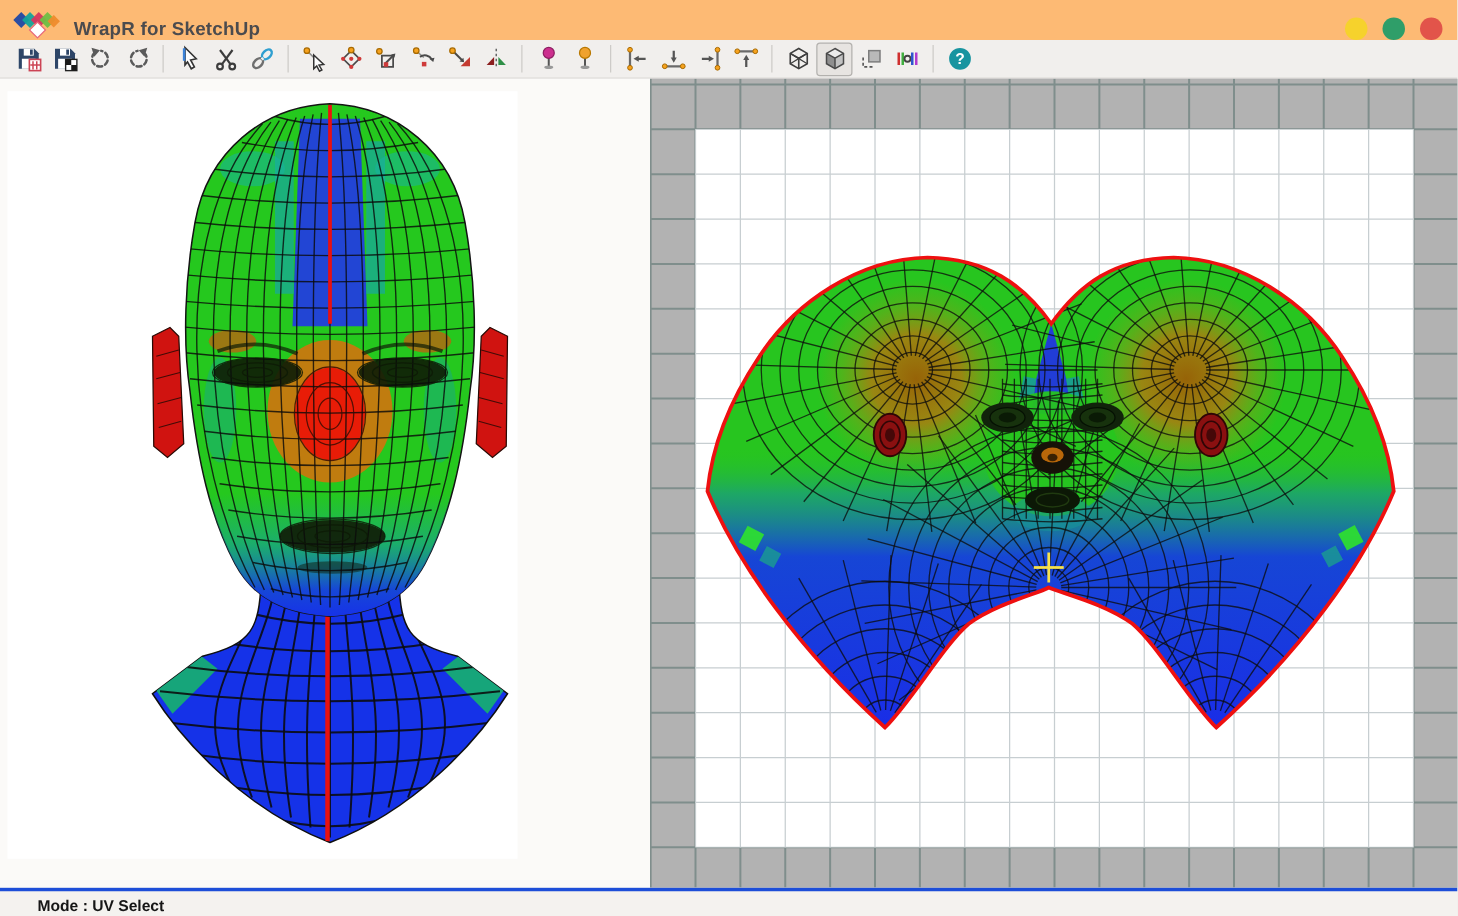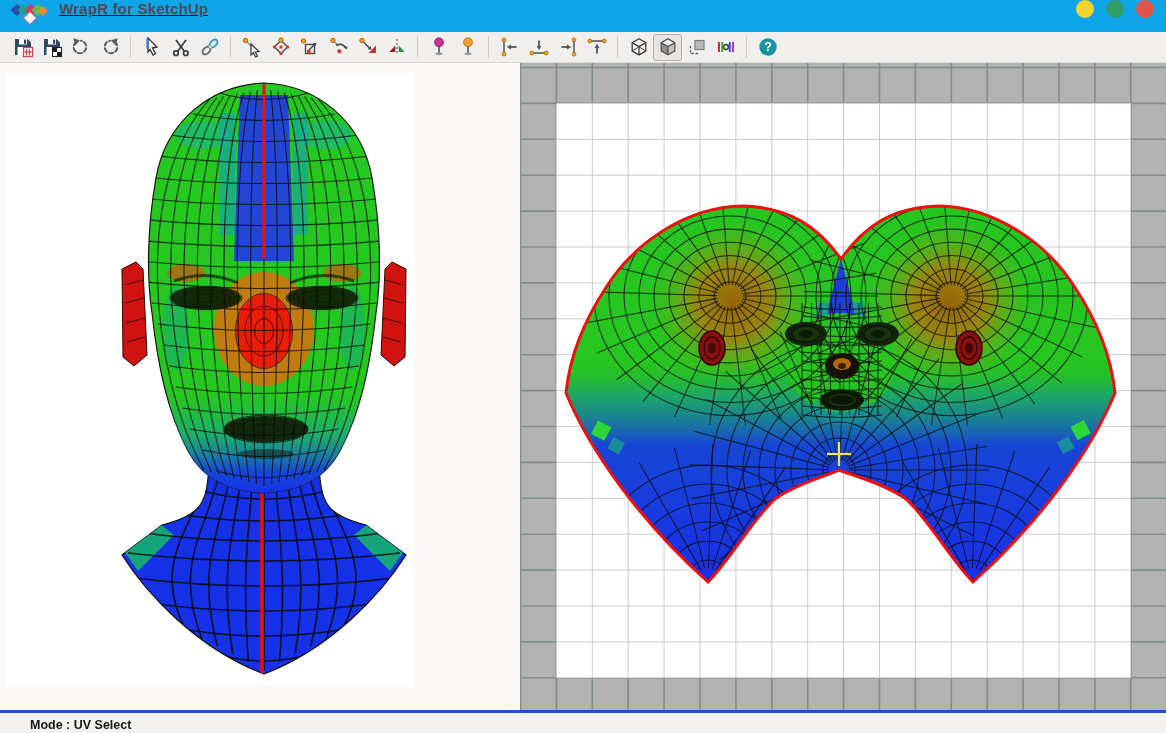--- a/index.html
+++ b/index.html
@@ -2,21 +2,21 @@
 <html><head>
 <meta charset="utf-8">
 <style>
   html,body{margin:0;padding:0;}
   body{
     width:1166px;height:733px;overflow:hidden;position:relative;
     background:#f1efec;font-family:"Liberation Sans",sans-serif;
     -webkit-font-smoothing:antialiased;
   }
   
-  .titlebar{height:32px;display:flex;align-items:flex-start;background:#0ea5e9;text-decoration:underline;}
+  .titlebar{height:32px;display:flex;align-items:flex-end;background:#fdba74;}
   .logo{margin-left:10px;display:flex;align-items:center;}
   .apptitle{margin-left:9px;font-size:15px;font-weight:bold;color:#4b4b4e;letter-spacing:.2px;}
   .winbtns{margin-left:auto;margin-right:12px;display:flex;gap:12px;}
   .winbtn{width:18px;height:18px;border-radius:50%;}
   
   .toolbar{height:30px;display:flex;align-items:center;background:#f1efed;
     border-bottom:1px solid #dbd9d6;padding-left:8px;}
   .tbtn{width:29px;height:27px;display:flex;align-items:center;justify-content:center;
     border-radius:3px;border:1px solid transparent;box-sizing:border-box;}
   .tbtn.active{background:#e7e4e1;border:1px solid #b3b1ae;}

